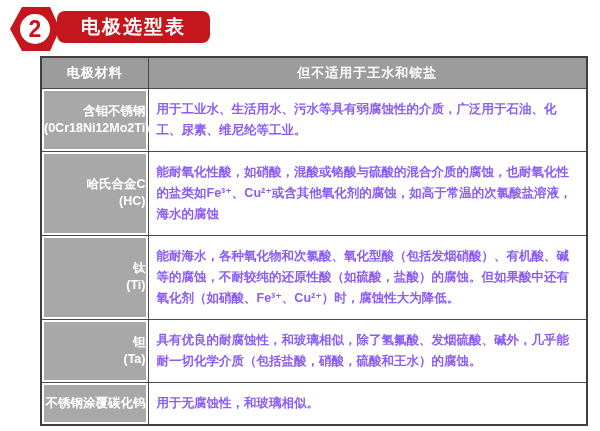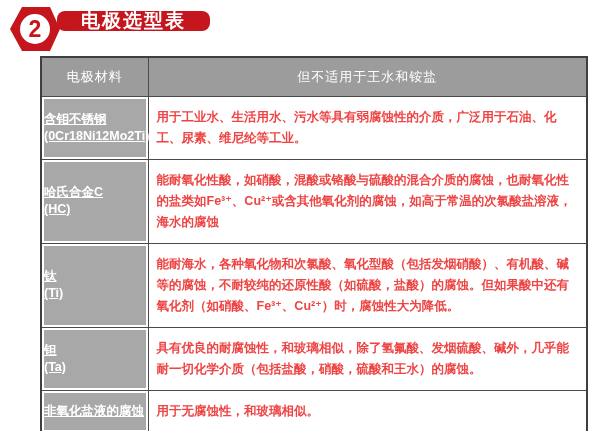--- a/index.html
+++ b/index.html
@@ -22,21 +22,21 @@
     left: 9px;
     top: 5px;
     width: 52px;
     height: 48px;
   }
   .banner {
     position: absolute;
     left: 57px;
     top: 11px;
     width: 153px;
-    height: 20px;
+    height: 32px;
     background: #c4161c;
     border-radius: 8px;
     display: flex;
     align-items: center;
     justify-content: center;
     color: #ffffff;
     font-size: 19px;
     font-weight: bold;
     letter-spacing: 2px;
   }
@@ -55,40 +55,39 @@
   table.spec col.c-desc { width: 439px; }
   table.spec th, table.spec td {
     border: 1px solid #4a4a4a;
     vertical-align: middle;
     box-sizing: border-box;
   }
   th.hdr {
     background: #9c9c9c;
     color: #ffffff;
     font-size: 13px;
-    font-weight: normal;
-    height: 39px;
+    font-weight: bold;
+    height: 31px;
     text-align: center;
     letter-spacing: 1px;
   }
   td.mat {
     background: #a8a8a8;
     box-shadow: inset 0 0 0 2px #ffffff;
     color: #ffffff;
     font-size: 12.5px;
     font-weight: bold;
-    text-align: left;
+    text-align: right;
     white-space: pre-line;
     line-height: 17px;
     padding: 2px;
-    text-decoration: underline;
   }
   td.desc {
     background: #ffffff;
-    color: #ef4444;
+    color: #8b5cf6;
     font-size: 12.5px;
     font-weight: bold;
     line-height: 21px;
     padding: 10px 8px;
     text-align: left;
   }
   tr.h51 { height: 51px; }
   tr.h46 { height: 46px; }
   tr.h65 { height: 65px; }
   tr.h72 { height: 72px; }
@@ -136,19 +135,19 @@
         <td class="mat">钛
 (Ti)</td>
         <td class="desc">能耐海水，各种氧化物和次氯酸、氧化型酸（包括发烟硝酸）、有机酸、碱等的腐蚀，不耐较纯的还原性酸（如硫酸，盐酸）的腐蚀。但如果酸中还有氧化剂（如硝酸、Fe³⁺、Cu²⁺）时，腐蚀性大为降低。</td>
       </tr>
       <tr class="h50">
         <td class="mat">钽
 (Ta)</td>
         <td class="desc">具有优良的耐腐蚀性，和玻璃相似，除了氢氟酸、发烟硫酸、碱外，几乎能耐一切化学介质（包括盐酸，硝酸，硫酸和王水）的腐蚀。</td>
       </tr>
       <tr class="h28">
-        <td class="mat">非氧化盐液的腐蚀</td>
+        <td class="mat">不锈钢涂覆碳化钨</td>
         <td class="desc">用于无腐蚀性，和玻璃相似。</td>
       </tr>
     </tbody>
   </table>
 
 </div>
 
 </body></html>

